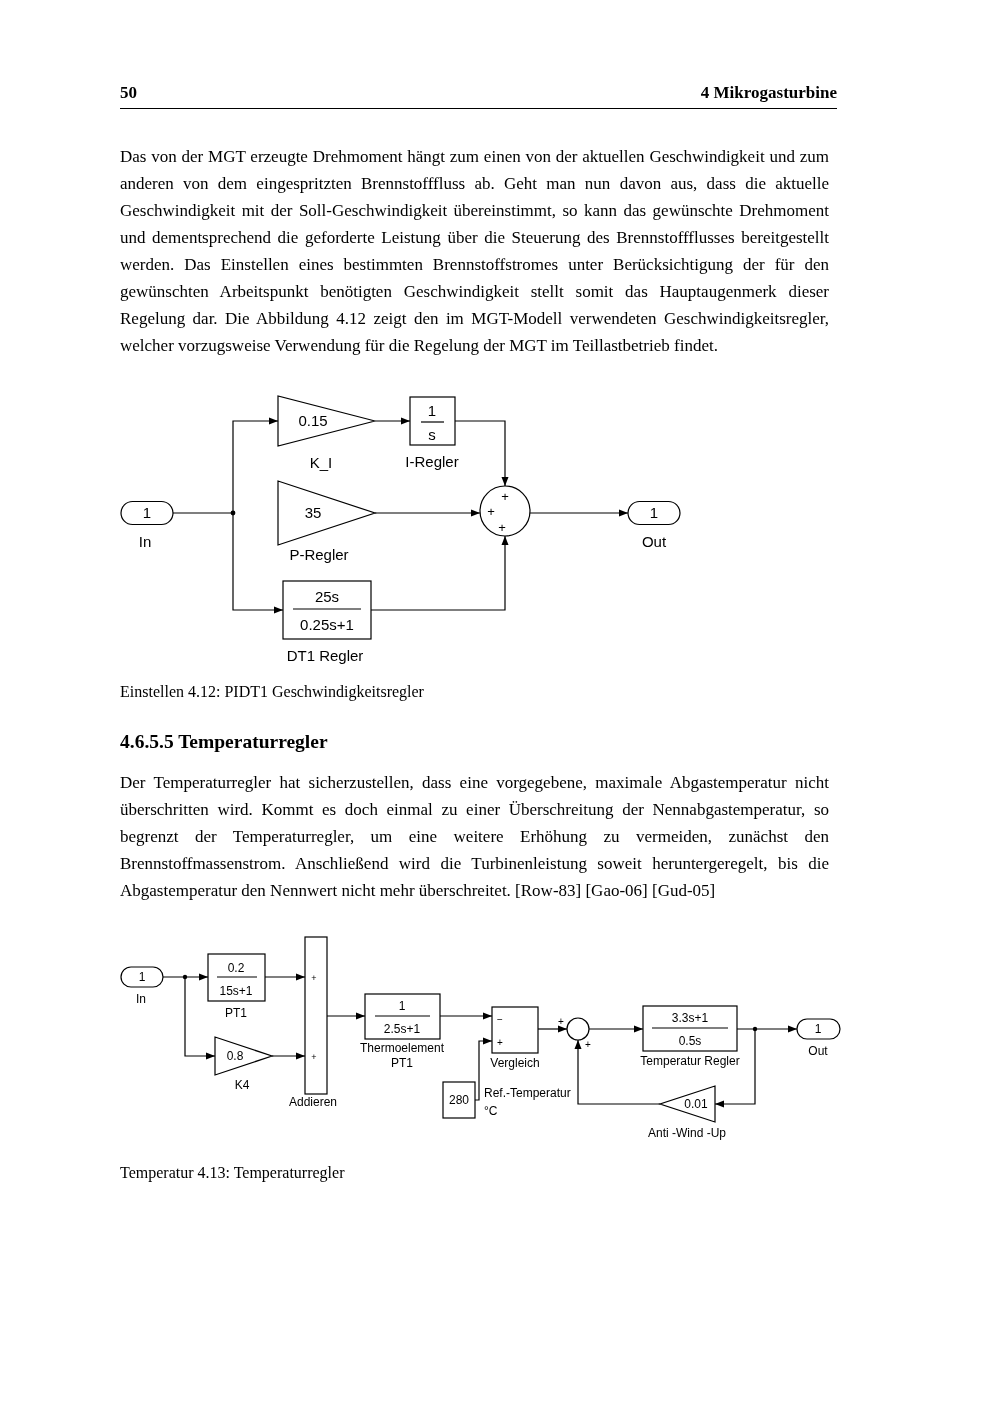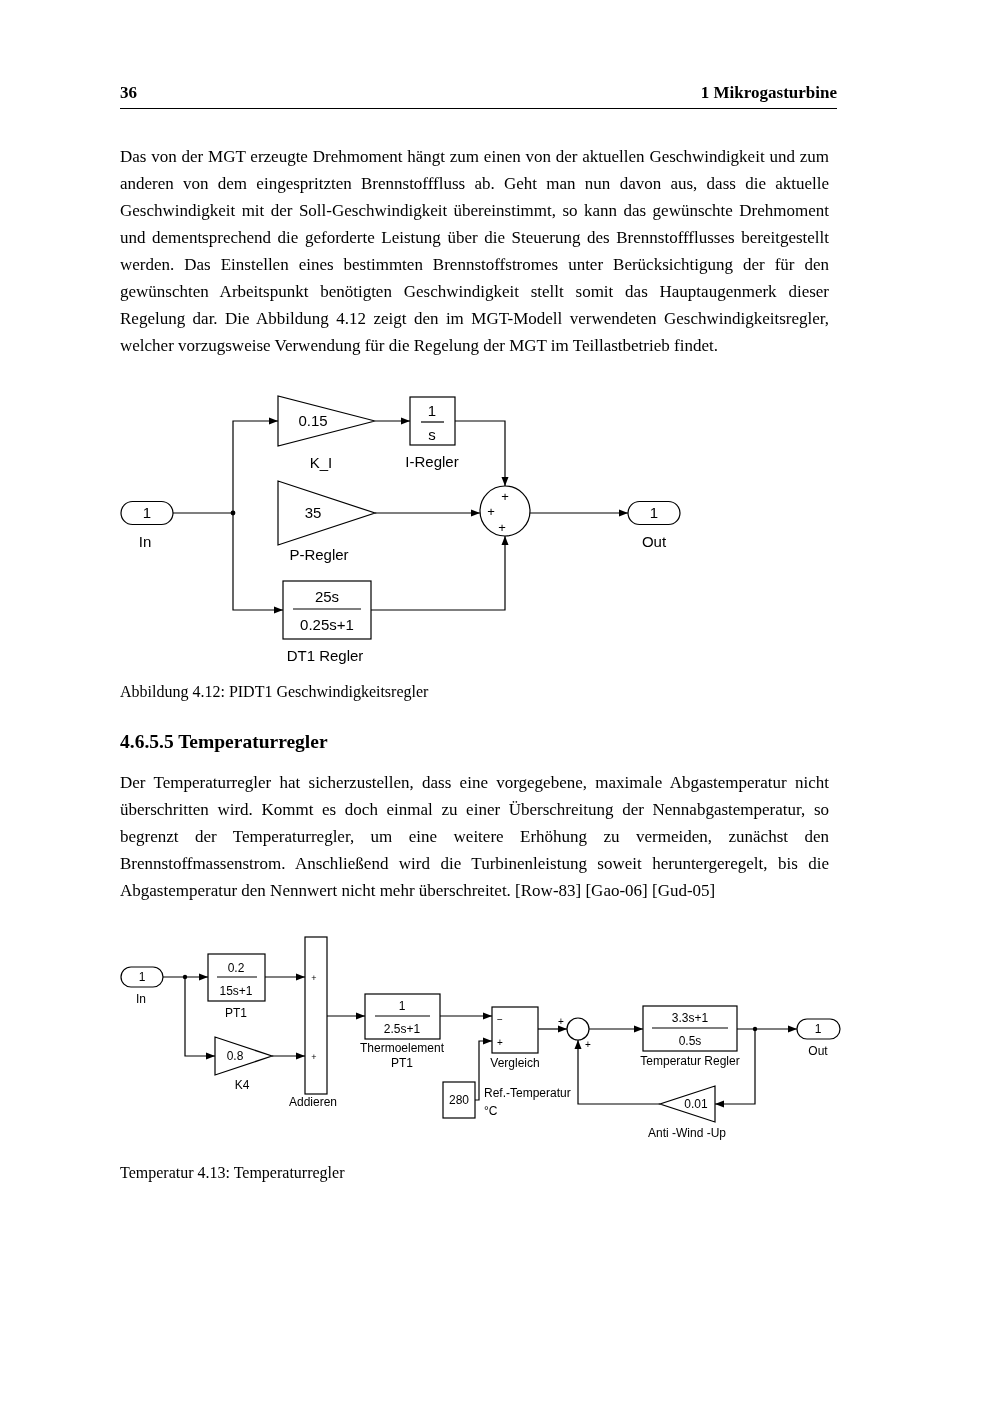--- a/index.html
+++ b/index.html
@@ -29,22 +29,22 @@
   .t15 { font-size:15px; } .t13 { font-size:13px; } .t12 { font-size:12px; }
   .t10 { font-size:10px; } .t9 { font-size:9px; }
   .mid { text-anchor:middle; } .st { text-anchor:start; }
 </style>
 </head>
 <body>
 
 <div class="page">
 
   <div class="header-row">
-    <span>36</span>
-    <span>1 Mikrogasturbine</span>
+    <span>50</span>
+    <span>4 Mikrogasturbine</span>
   </div>
   <hr class="rule">
 
   <p class="body-text">Das von der MGT erzeugte Drehmoment hängt zum einen von der aktuellen Geschwindigkeit und zum anderen von dem eingespritzten Brennstofffluss ab. Geht man nun davon aus, dass die aktuelle Geschwindigkeit mit der Soll-Geschwindigkeit übereinstimmt, so kann das gewünschte Drehmoment und dementsprechend die geforderte Leistung über die Steuerung des Brennstoffflusses bereitgestellt werden. Das Einstellen eines bestimmten Brennstoffstromes unter Berücksichtigung der für den gewünschten Arbeitspunkt benötigten Geschwindigkeit stellt somit das Hauptaugenmerk dieser Regelung dar. Die Abbildung 4.12 zeigt den im MGT-Modell verwendeten Geschwindigkeitsregler, welcher vorzugsweise Verwendung für die Regelung der MGT im Teillastbetrieb findet.</p>
 
   <svg class="fig" width="620" height="288" viewBox="0 0 620 288" role="img">
     <defs>
       <marker id="ah1" markerWidth="10" markerHeight="9" refX="9" refY="4" orient="auto" markerUnits="userSpaceOnUse">
         <path d="M0,0.5 L9,4 L0,7.5 z" fill="#000"></path>
       </marker>
@@ -103,21 +103,21 @@
       <text class="t13 mid" x="382" y="143">+</text>
     </g>
 
     <g>
       <rect class="blk" x="508" y="112.5" width="52" height="23" rx="11.5"></rect>
       <text class="t15 mid" x="534" y="129">1</text>
       <text class="t15 mid" x="534" y="158">Out</text>
     </g>
   </svg>
 
-  <p class="caption">Abbildung 4.12: PIDT1 Geschwindigkeitsregler</p>
+  <p class="caption">Einstellen 4.12: PIDT1 Geschwindigkeitsregler</p>
 
   <h3 class="sec-heading">4.6.5.5 Temperaturregler</h3>
 
   <p class="body-text" style="margin-top:10px;">Der Temperaturregler hat sicherzustellen, dass eine vorgegebene, maximale Abgastemperatur nicht überschritten wird. Kommt es doch einmal zu einer Überschreitung der Nennabgastemperatur, so begrenzt der Temperaturregler, um eine weitere Erhöhung zu vermeiden, zunächst den Brennstoffmassenstrom. Anschließend wird die Turbinenleistung soweit heruntergeregelt, bis die Abgastemperatur den Nennwert nicht mehr überschreitet. [Row-83] [Gao-06] [Gud-05]</p>
 
   <svg class="fig" width="725" height="214" viewBox="0 0 725 214" role="img">
     <defs>
       <marker id="ah2" markerWidth="10" markerHeight="9" refX="9" refY="4" orient="auto" markerUnits="userSpaceOnUse">
         <path d="M0,0.5 L9,4 L0,7.5 z" fill="#000"></path>
       </marker>

